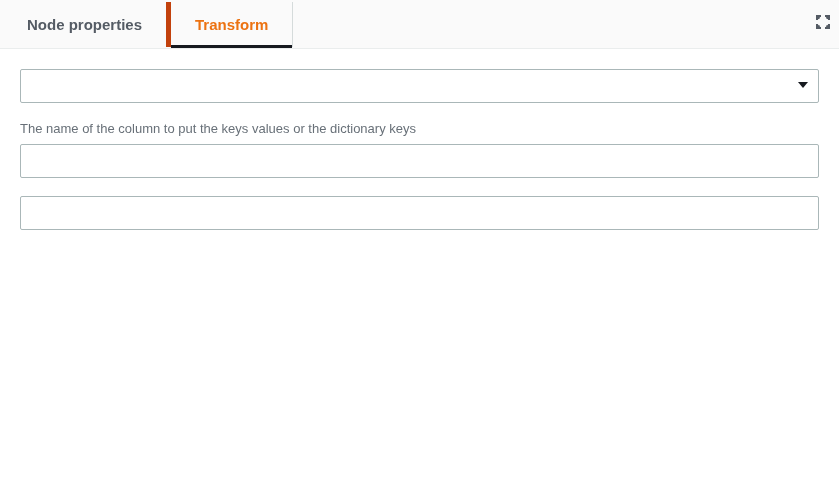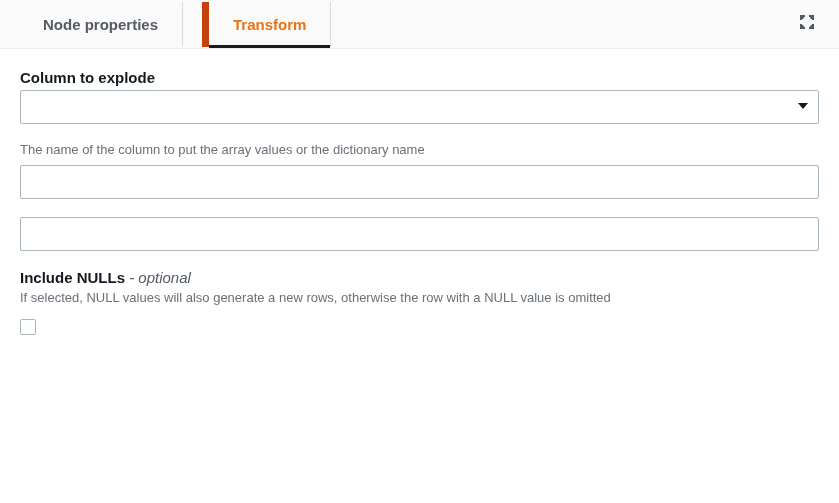--- a/index.html
+++ b/index.html
@@ -10,33 +10,32 @@
     body {
       font-family: "Amazon Ember", "Helvetica Neue", Arial, sans-serif;
       background: #ffffff;
       color: #16191f;
       width: 839px;
     }
     .tabs {
       display: flex;
       align-items: center;
       border-bottom: 1px solid #eaeded;
-      padding: 0 20px;
+      padding: 0 4px;
       position: relative;
       background: #fafafa;
-      gap: 20px;
     }
     .tab {
       padding: 14px 24px;
       font-size: 15px;
       font-weight: 700;
       color: #545b64;
       cursor: pointer;
       position: relative;
-      border-left: 7px solid #c2410c;
+      border-left: 5px solid #c2410c;
       border-right: 1px solid #d5dbdb;
       margin-left: -1px;
     }
     .tab:first-child {
       border-left: none;
     }
     .tab.active {
       color: #ec7211;
     }
     .tab.active::after {
@@ -136,41 +135,33 @@
       <path d="M10 2 L14 2 L14 6 M11.5 4.5 L14 2"></path>
       <path d="M14 10 L14 14 L10 14 M11.5 11.5 L14 14"></path>
       <path d="M6 14 L2 14 L2 10 M4.5 11.5 L2 14"></path>
     </svg>
   </div>
 </div>
 
 <div class="form-container">
 
   <div class="form-group">
-    <div class="label-row">Column to explode</div>
     <div class="select-wrap">
       <input type="text" class="select-input" readonly="" value="" style="">
       <span class="select-caret">
         <svg viewBox="0 0 12 12">
             <path d="M1 3 L6 9 L11 3 Z"></path>
           </svg>
       </span>
     </div>
   </div>
 
   <div class="form-group">
-    <div class="description">The name of the column to put the array values or the dictionary name</div>
+    <div class="description">The name of the column to put the keys values or the dictionary keys</div>
     <input type="text" value="" style="">
   </div>
 
   <div class="form-group">
     <input type="text" value="" style="">
   </div>
 
-  <div class="form-group">
-    <div class="label-row">
-      <span>Include NULLs</span><span class="label-optional"> - optional</span>
-    </div>
-    <div class="description">If selected, NULL values will also generate a new rows, otherwise the row with a NULL value is omitted</div>
-    <input type="checkbox" class="chk" style="">
-  </div>
 
 </div>
 
 </body></html>

